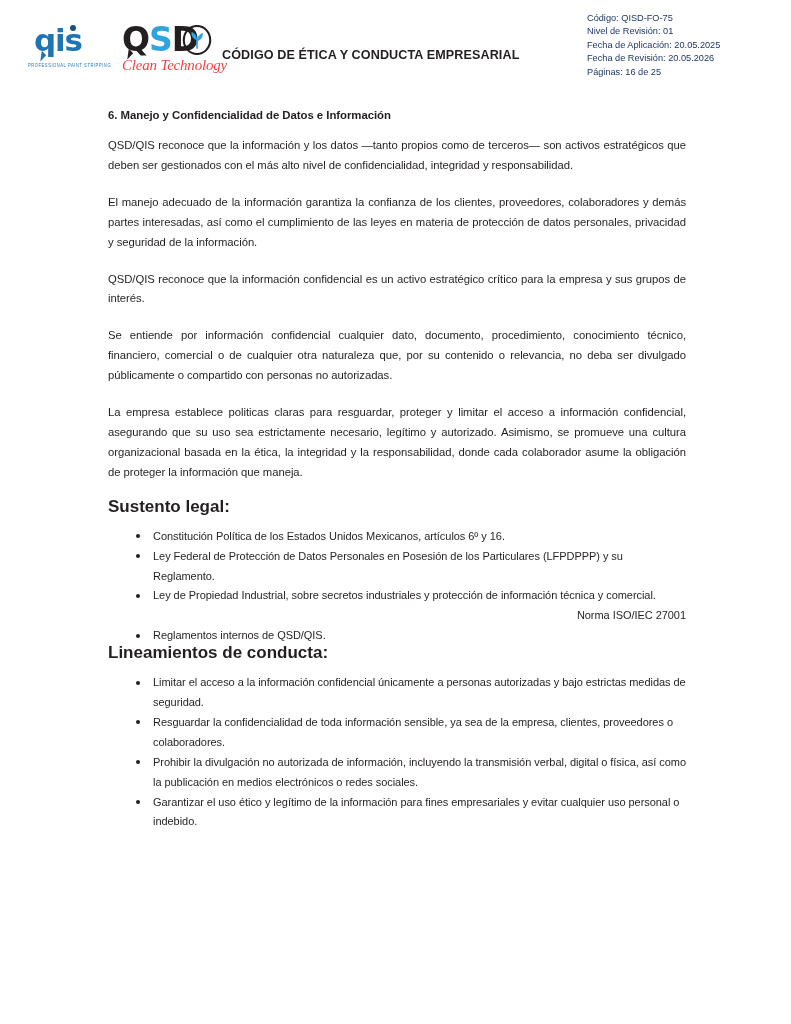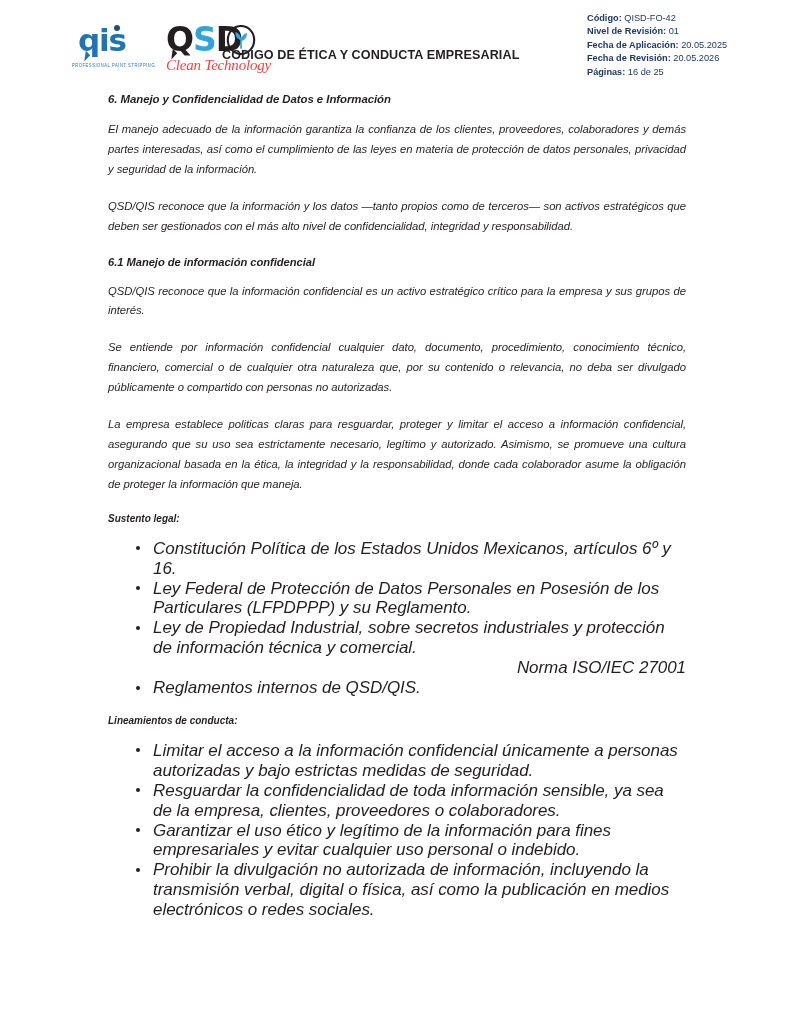--- a/index.html
+++ b/index.html
@@ -31,21 +31,20 @@
     width: 791px;
     height: 88px;
   }
 
   .logos {
     position: absolute;
     left: 26px;
     top: 24px;
     display: flex;
     align-items: flex-start;
-    margin-left: 44px;
   }
 
   
   .qis-logo {
     position: relative;
     width: 86px;
   }
   .qis-word {
     display: block;
     font-family: "DejaVu Sans", sans-serif;
@@ -154,31 +153,30 @@
   .meta {
     position: absolute;
     left: 587px;
     top: 12px;
     font-family: "Liberation Sans", sans-serif;
     font-size: 9.2px;
     line-height: 13.4px;
     color: #1F3864;
     white-space: nowrap;
   }
-  .meta .lbl { font-weight: bold; }
+  .meta .lbl { font-weight: normal; }
   .meta .val { font-weight: normal; }
   .meta .row { display: block; }
 
   
   .content {
     position: absolute;
     left: 108px;
-    top: 92px;
+    top: 108px;
     width: 578px;
-    font-style: italic;
   }
 
   h3.section {
     font-family: "Liberation Sans", sans-serif;
     font-size: 11.4px;
     font-weight: bold;
     color: #231f20;
     margin: 0 0 14px 0;
     line-height: 14px;
     letter-spacing: -0.05px;
@@ -198,36 +196,36 @@
     line-height: 19.9px;
     color: #231f20;
     margin: 0 0 17px 0;
     text-align: justify;
     letter-spacing: -0.05px;
   }
   p.para:last-child { margin-bottom: 0; }
 
   h4.leadin {
     font-family: "Liberation Sans", sans-serif;
-    font-size: 10px;
-    font-weight: bold;
-    color: #231f20;
-    margin: 16px 0 13px 0;
+    font-size: 17px;
+    font-weight: bold;
+    color: #231f20;
+    margin: 0 0 13px 0;
     line-height: 14px;
   }
 
   ul.bullets {
     list-style: none;
     margin: 0 0 0 0;
     padding: 0;
   }
   ul.bullets li {
     position: relative;
     font-family: "Liberation Sans", sans-serif;
-    font-size: 17px;
+    font-size: 11px;
     line-height: 19.9px;
     color: #231f20;
     padding-left: 45px;
     margin-bottom: 0px;
     letter-spacing: -0.05px;
   }
   ul.bullets li .bullet-dot {
     position: absolute;
     left: 28px;
     top: 7.5px;
@@ -272,55 +270,54 @@
           </svg>
         </span>
         <span class="qsd-tagline">Clean Technology</span>
       </div>
 
     </div>
 
     <div class="doc-title">CÓDIGO DE ÉTICA Y CONDUCTA EMPRESARIAL</div>
 
     <div class="meta">
-      <span class="row"><span class="lbl">Código:</span> <span class="val">QISD-FO-42</span></span>
+      <span class="row"><span class="lbl">Código:</span> <span class="val">QISD-FO-75</span></span>
       <span class="row"><span class="lbl">Nivel de Revisión:</span> <span class="val">01</span></span>
       <span class="row"><span class="lbl">Fecha de Aplicación:</span> <span class="val">20.05.2025</span></span>
       <span class="row"><span class="lbl">Fecha de Revisión:</span> <span class="val">20.05.2026</span></span>
       <span class="row"><span class="lbl">Páginas:</span> <span class="val">16 de 25</span></span>
     </div>
 
   </div>
 
   <div class="content">
 
     <h3 class="section">6. Manejo y Confidencialidad de Datos e Información</h3>
 
+    <p class="para">QSD/QIS reconoce que la información y los datos —tanto propios como de terceros— son activos estratégicos que deben ser gestionados con el más alto nivel de confidencialidad, integridad y responsabilidad.</p>
     <p class="para">El manejo adecuado de la información garantiza la confianza de los clientes, proveedores, colaboradores y demás partes interesadas, así como el cumplimiento de las leyes en materia de protección de datos personales, privacidad y seguridad de la información.</p>
-    <p class="para">QSD/QIS reconoce que la información y los datos —tanto propios como de terceros— son activos estratégicos que deben ser gestionados con el más alto nivel de confidencialidad, integridad y responsabilidad.</p>
-
-    <h3 class="sub">6.1 Manejo de información confidencial</h3>
+
 
     <p class="para">QSD/QIS reconoce que la información confidencial es un activo estratégico crítico para la empresa y sus grupos de interés.</p>
     <p class="para">Se entiende por información confidencial cualquier dato, documento, procedimiento, conocimiento técnico, financiero, comercial o de cualquier otra naturaleza que, por su contenido o relevancia, no deba ser divulgado públicamente o compartido con personas no autorizadas.</p>
     <p class="para">La empresa establece politicas claras para resguardar, proteger y limitar el acceso a información confidencial, asegurando que su uso sea estrictamente necesario, legítimo y autorizado. Asimismo, se promueve una cultura organizacional basada en la ética, la integridad y la responsabilidad, donde cada colaborador asume la obligación de proteger la información que maneja.</p>
 
     <h4 class="leadin block-gap-sustento">Sustento legal:</h4>
 
     <ul class="bullets">
       <li><span class="bullet-dot"></span><span>Constitución Política de los Estados Unidos Mexicanos, artículos 6º y 16.</span></li>
       <li><span class="bullet-dot"></span><span>Ley Federal de Protección de Datos Personales en Posesión de los Particulares (LFPDPPP) y su Reglamento.</span></li>
       <li><span class="bullet-dot"></span><span>Ley de Propiedad Industrial, sobre secretos industriales y protección de información técnica y comercial.</span><span class="sub-note">Norma ISO/IEC 27001</span></li>
       <li><span class="bullet-dot"></span><span>Reglamentos internos de QSD/QIS.</span></li>
     </ul>
 
     <h4 class="leadin block-gap-lineam">Lineamientos de conducta:</h4>
 
     <ul class="bullets">
       <li><span class="bullet-dot"></span><span>Limitar el acceso a la información confidencial únicamente a personas autorizadas y bajo estrictas medidas de seguridad.</span></li>
       <li><span class="bullet-dot"></span><span>Resguardar la confidencialidad de toda información sensible, ya sea de la empresa, clientes, proveedores o colaboradores.</span></li>
+      <li><span class="bullet-dot"></span><span>Prohibir la divulgación no autorizada de información, incluyendo la transmisión verbal, digital o física, así como la publicación en medios electrónicos o redes sociales.</span></li>
       <li><span class="bullet-dot"></span><span>Garantizar el uso ético y legítimo de la información para fines empresariales y evitar cualquier uso personal o indebido.</span></li>
-      <li><span class="bullet-dot"></span><span>Prohibir la divulgación no autorizada de información, incluyendo la transmisión verbal, digital o física, así como la publicación en medios electrónicos o redes sociales.</span></li>
     </ul>
 
   </div>
 
 </div>
 
 </body></html>

